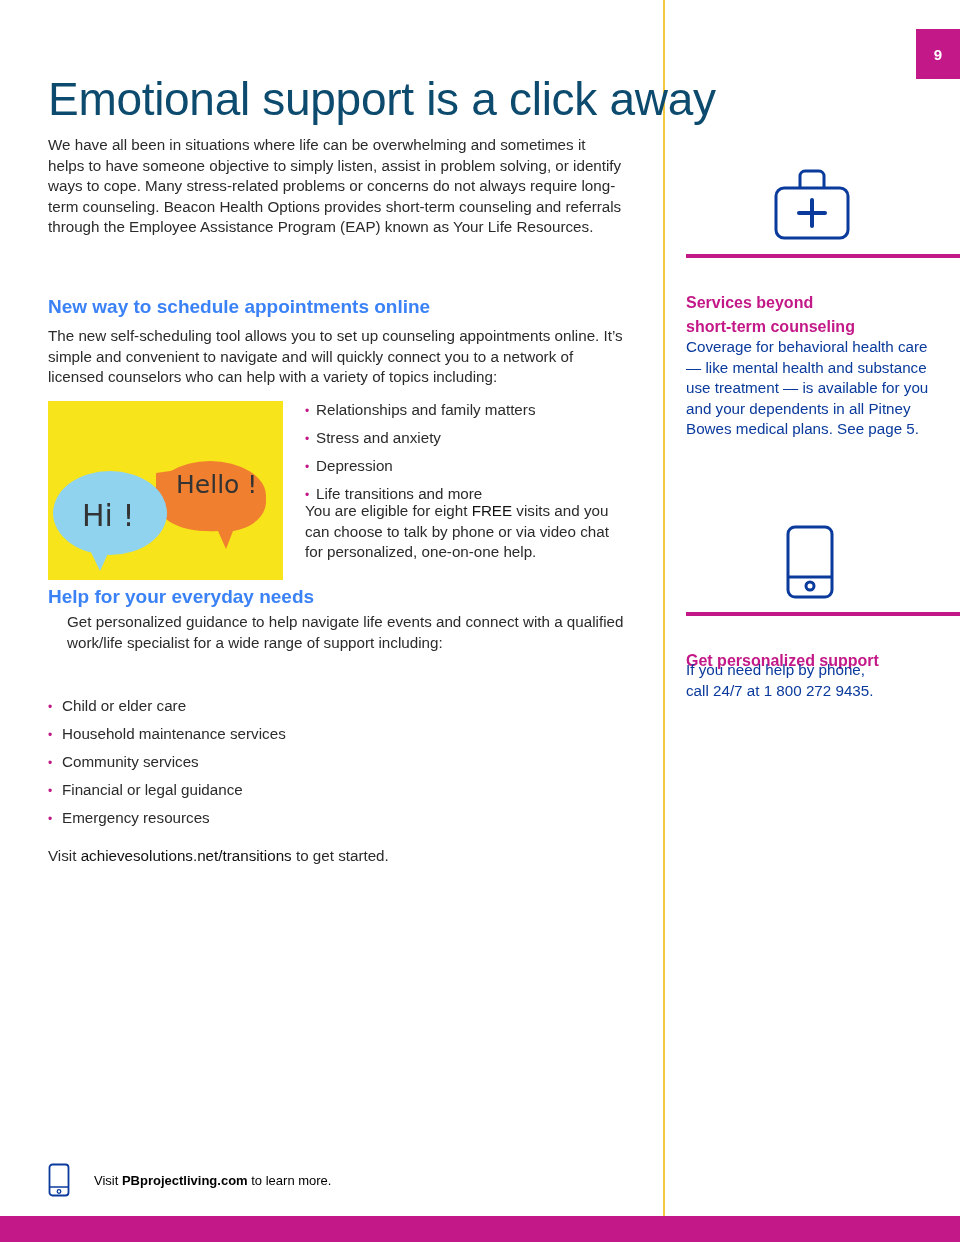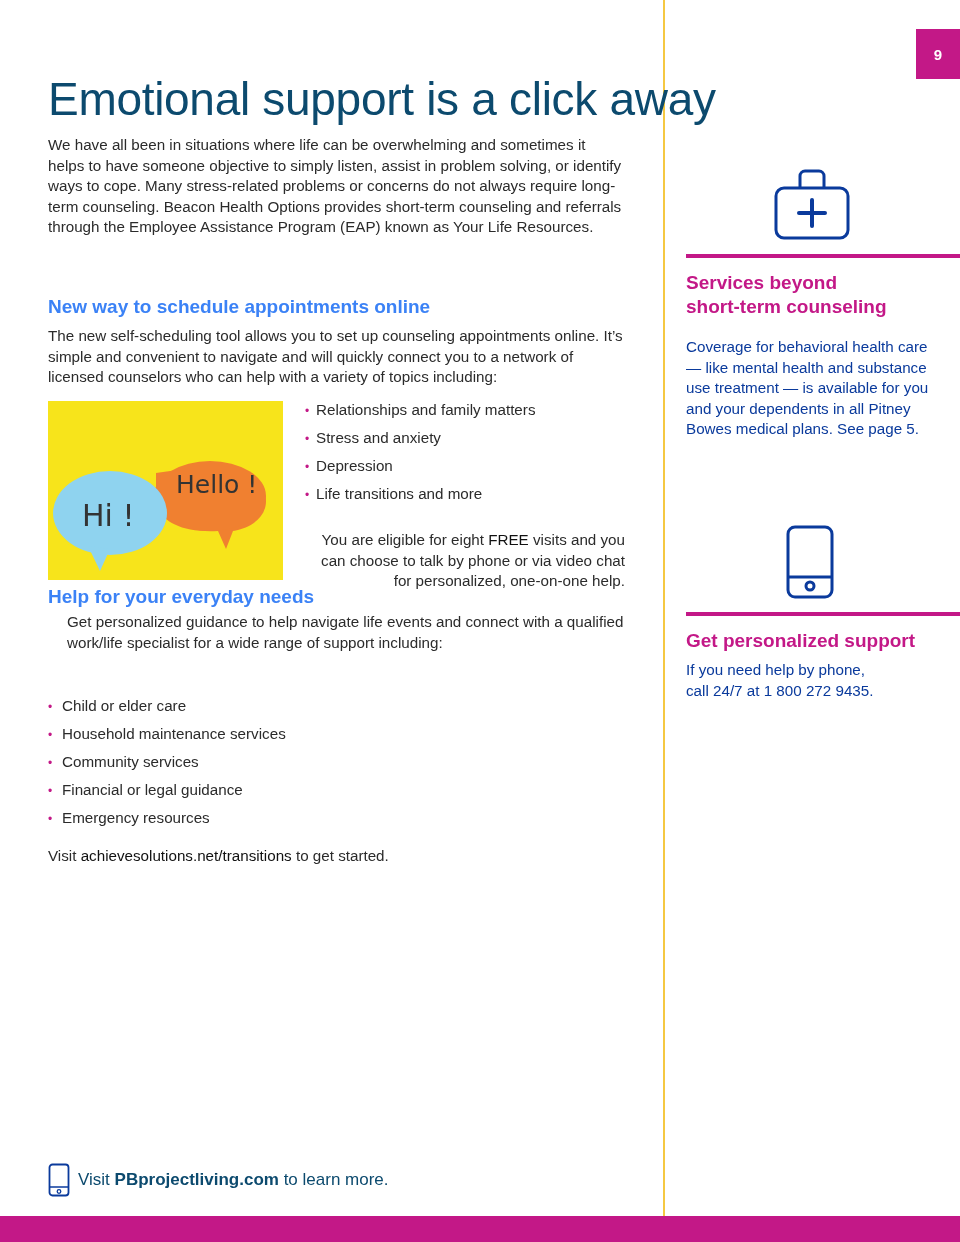--- a/index.html
+++ b/index.html
@@ -18,39 +18,39 @@
   .h2 { position: absolute; font-size: 19px; color: #3b82f6; white-space: nowrap; }
   .h2-sched { left: 48px; top: 296px; }
   .sched { left: 48px; top: 326px; width: 575px; }
 
   .photo { position: absolute; left: 48px; top: 401px; width: 235px; height: 179px; background: #f7e41b; overflow: hidden; }
 
   .topics { position: absolute; left: 305px; top: 400px; list-style: none; }
   .topics li { font-size: 15.2px; height: 28px; line-height: 20px; white-space: nowrap; }
   .bullet { color: #c31887; display: inline-block; width: 11px; font-size: 12px; }
 
-  .eligible { left: 305px; top: 530px; width: 320px; text-align: right; }
+  .eligible { left: 305px; top: 501px; width: 320px; }
   .eligible b, .visit b { font-weight: normal; color: #111; }
 
   .h2-help { left: 48px; top: 586px; }
   .help { left: 48px; top: 612px; width: 575px; margin-left: 19px; }
 
   .supports { position: absolute; left: 48px; top: 696px; list-style: none; }
   .supports li { font-size: 15.2px; height: 28px; line-height: 20px; white-space: nowrap; }
   .supports .bullet { width: 14px; }
 
   .visit { left: 48px; top: 846px; white-space: nowrap; }
 
   .footer { position: absolute; left: 48px; top: 1163px; display: flex; align-items: center; }
-  .footer-text { font-size: 17px; color: #0c4a6e; margin-left: 8px; white-space: nowrap; }
+  .footer-text { font-size: 13px; color: #000000; margin-left: 24px; white-space: nowrap; }
   .footer-text b { font-weight: bold; }
 
   .side-icon { position: absolute; }
   .side-rule { position: absolute; left: 686px; width: 274px; height: 4px; background: #c31887; }
-  .side-h { position: absolute; left: 686px; font-size: 19px; color: #c31887; font-weight: bold; line-height: 24px; }
+  .side-h { position: absolute; left: 686px; font-size: 16px; color: #c31887; font-weight: bold; line-height: 24px; margin-top: 20px; }
   .side-p { position: absolute; left: 686px; font-size: 15.2px; color: #0a3a9c; line-height: 20.6px; width: 260px; }
 </style>
 </head>
 <body>
 
 <div class="divider-v"></div>
 <div class="bottom-bar"></div>
 <div class="page-num">9</div>
 
 <h1 class="title">Emotional support is a click away</h1>

